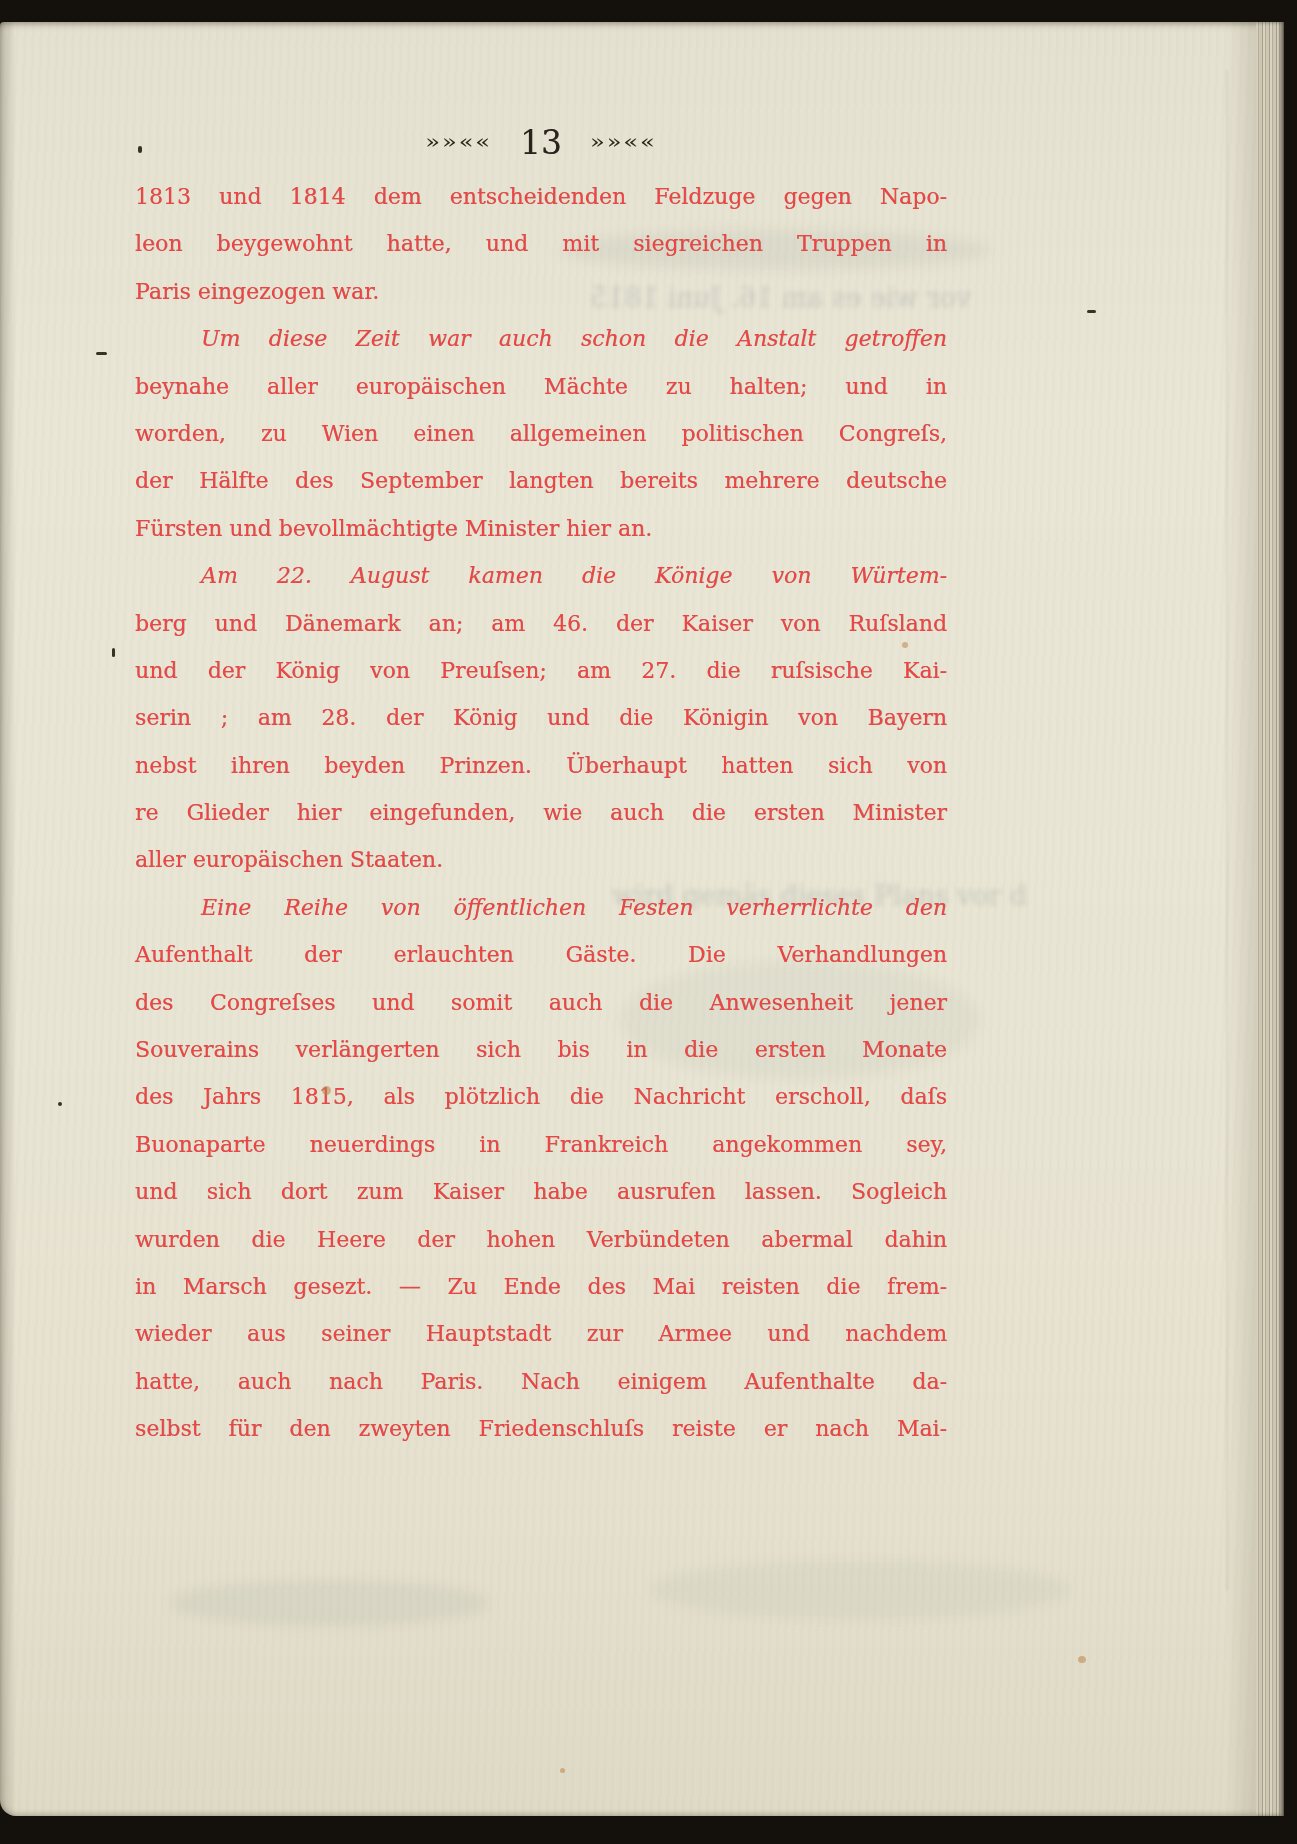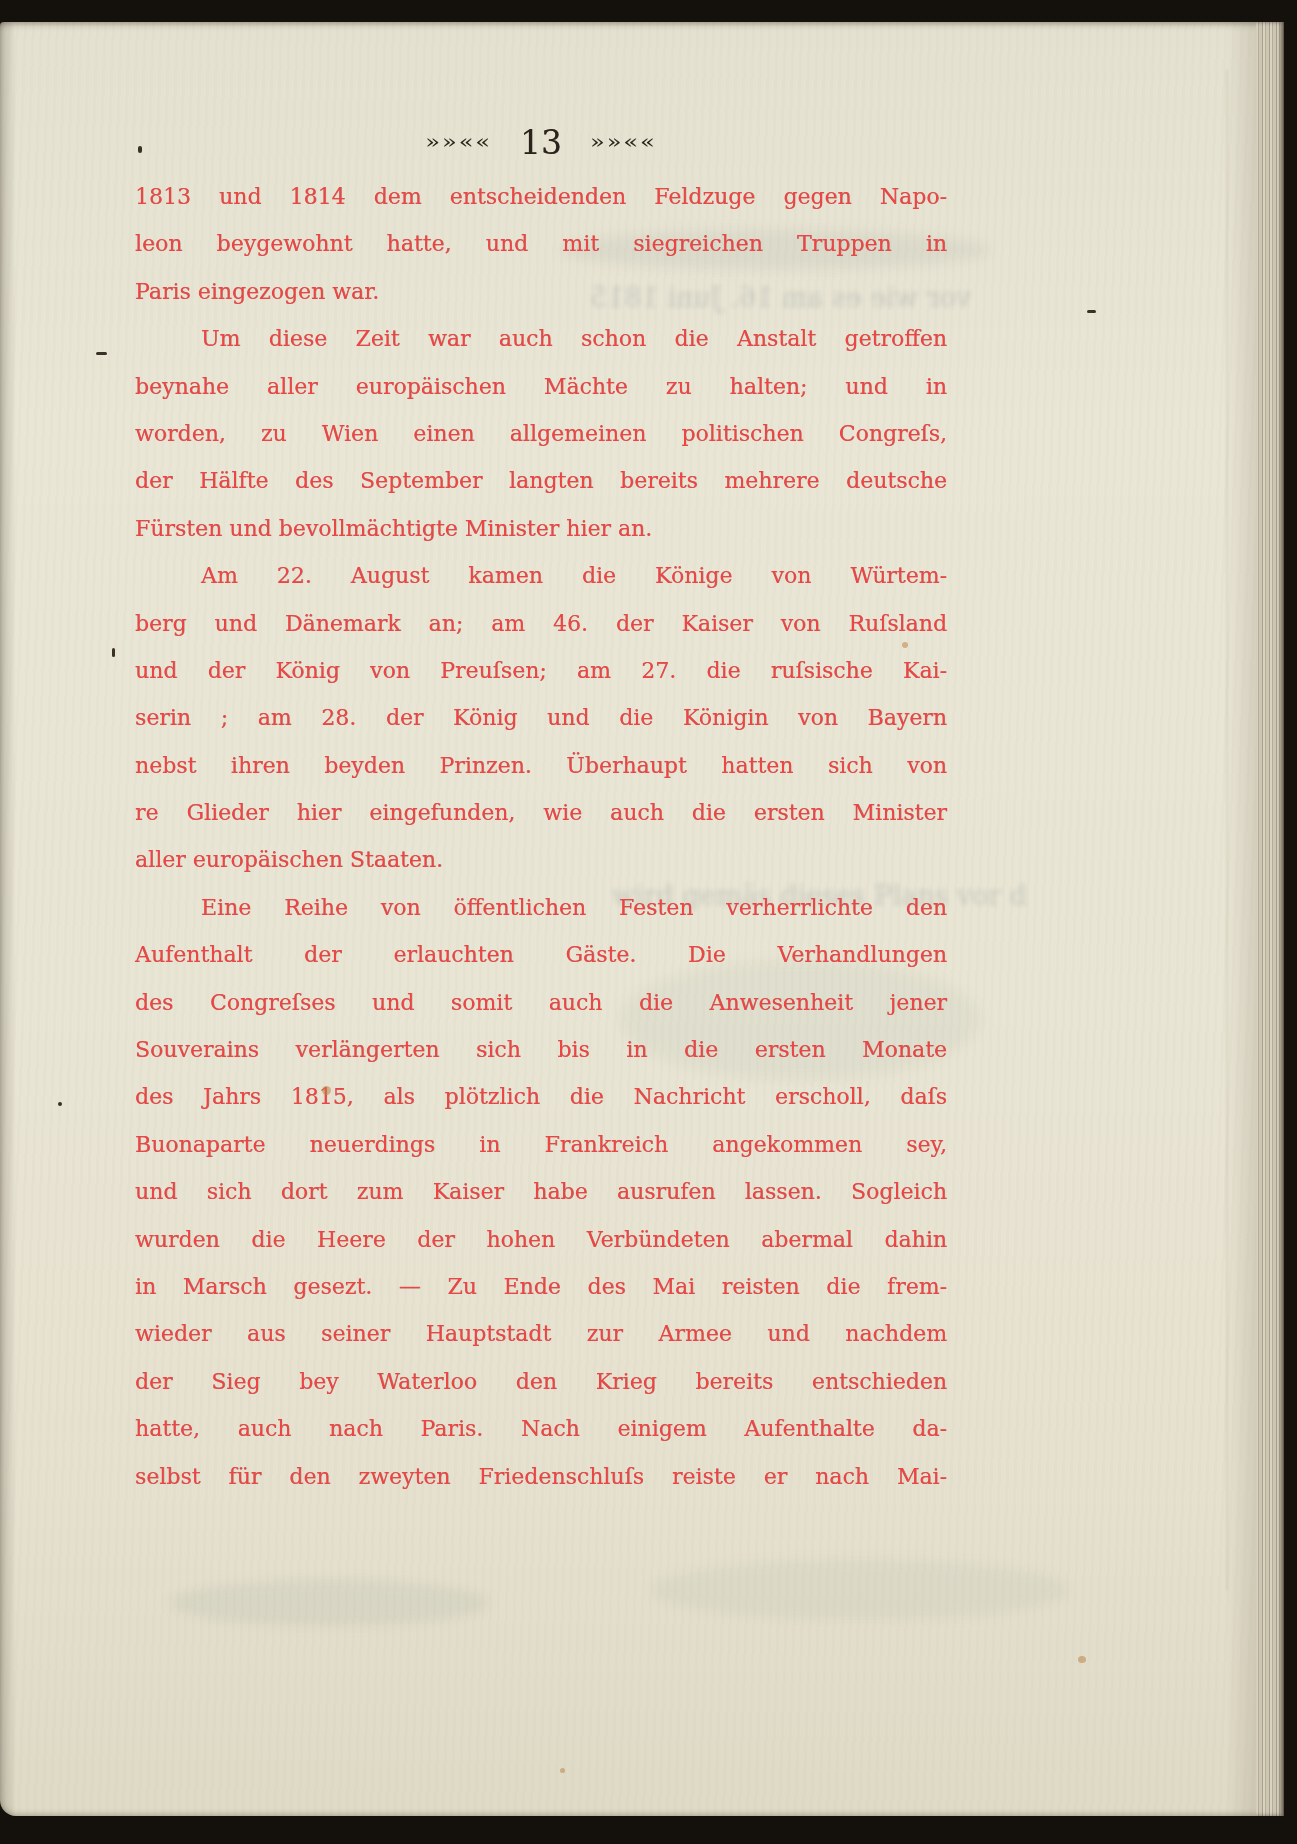--- a/index.html
+++ b/index.html
@@ -59,21 +59,21 @@
     font-size:22px;line-height:47.4px;color:#ef4444;
     text-shadow:0.35px 0.35px 0 rgba(41,34,26,0.38);
   }
   .line{
     height:47.4px;white-space:normal;
     text-align:justify;
     text-align-last:justify;
     -moz-text-align-last:justify;
   }
   .line.pend{text-align-last:left;-moz-text-align-last:left;}
-  .line.indent{text-indent:66px;}
+  .line.indent{text-indent:66px;font-style:italic;}
 
   
   .ghost{
     position:absolute;color:#73878a;font-size:27px;
     filter:blur(2.5px);opacity:0.30;pointer-events:none;
     white-space:nowrap;
   }
   .ghost.mirror{transform:scaleX(-1);}
   .blot{
     position:absolute;border-radius:50%;
@@ -122,21 +122,20 @@
   <div class="line indent">Eine Reihe von öffentlichen Festen verherrlichte den</div>
   <div class="line">Aufenthalt der erlauchten Gäste. Die Verhandlungen</div>
   <div class="line">des Congreſses und somit auch die Anwesenheit jener</div>
   <div class="line">Souverains verlängerten sich bis in die ersten Monate</div>
   <div class="line">des Jahrs 1815, als plötzlich die Nachricht erscholl, daſs</div>
   <div class="line">Buonaparte neuerdings in Frankreich angekommen sey,</div>
   <div class="line">und sich dort zum Kaiser habe ausrufen lassen. Sogleich</div>
   <div class="line">wurden die Heere der hohen Verbündeten abermal dahin</div>
   <div class="line">in Marsch gesezt. — Zu Ende des Mai reisten die frem-</div>
   <div class="line">wieder aus seiner Hauptstadt zur Armee und nachdem</div>
-  <div class="line">der Sieg bey Waterloo den Krieg bereits entschieden</div>
   <div class="line">hatte, auch nach Paris. Nach einigem Aufenthalte da-</div>
   <div class="line">selbst für den zweyten Friedenschluſs reiste er nach Mai-</div>
 </div>
 
 <div class="speck" style="left:138px;top:146px;width:4px;height:7px;"></div>
 <div class="speck" style="left:96px;top:352px;width:11px;height:3px;"></div>
 <div class="speck" style="left:112px;top:648px;width:3px;height:9px;"></div>
 <div class="speck" style="left:1087px;top:310px;width:9px;height:3px;"></div>
 <div class="speck" style="left:58px;top:1102px;width:4px;height:4px;"></div>
 <div class="fox" style="left:322px;top:1086px;width:9px;height:9px;"></div>

